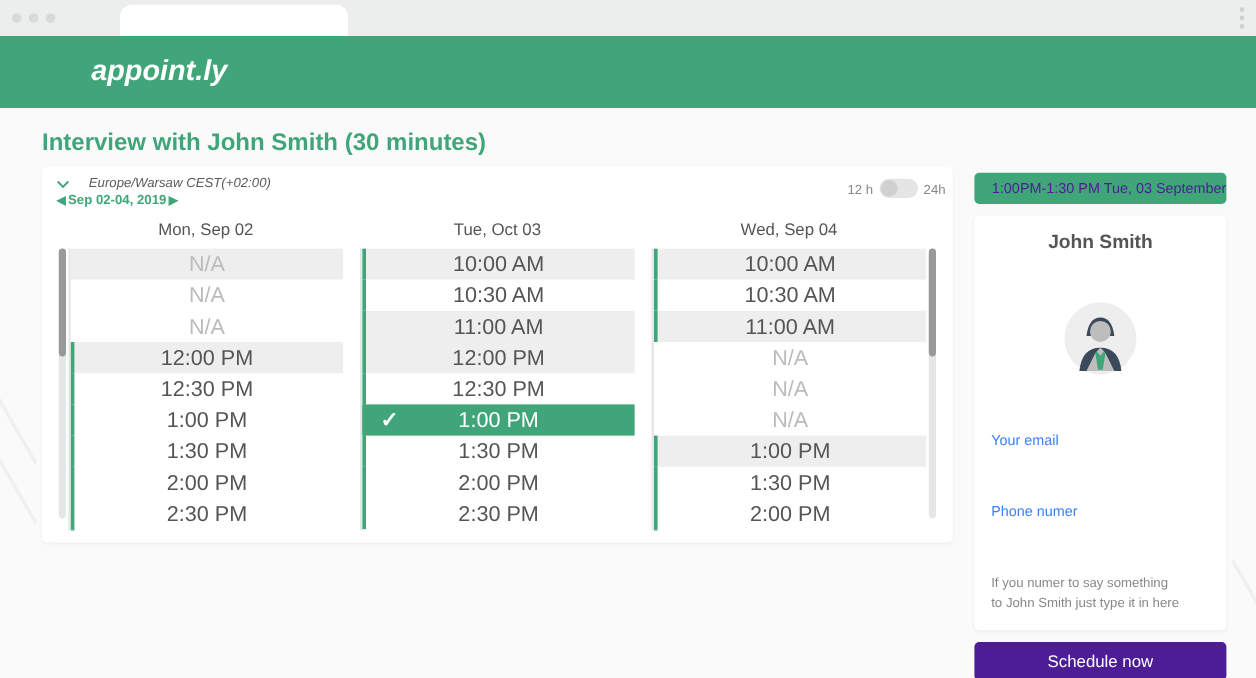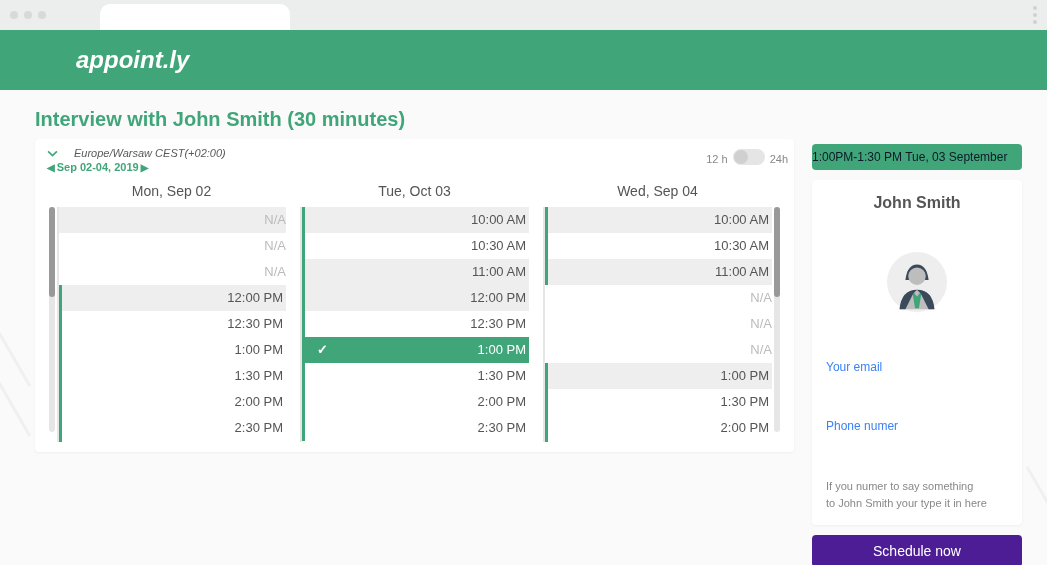--- a/index.html
+++ b/index.html
@@ -35,30 +35,30 @@
     .switch { width:32px; height:16px; background:#e5e5e5; border-radius:8px; position:relative; }
     .switch .knob { width:14px; height:14px; background:#d0d0d0; border-radius:50%; position:absolute; top:1px; left:1px; }
 
     .grid-wrap { display:flex; height:100%; overflow:hidden; padding:0 12px 10px 12px; }
     .scrollbar { width:6px; background:#e6e6e6; border-radius:3px; margin:30px 2px 10px 2px; position:relative; }
     .scrollbar .thumb { position:absolute; top:0; left:0; right:0; height:40%; background:#999; border-radius:3px; }
     .days { flex:1; display:flex; gap:14px; }
     .day-col { flex:1; display:flex; flex-direction:column; }
     .day-head { text-align:center; font-size:14px; font-weight:normal; color:#555; padding:6px 0 8px 0; }
     .slots { flex:1; overflow:hidden; border-left:2px solid #e6e6e6; }
-    .slot { height:26px; line-height:26px; text-align:right; font-size:13px; color:#555; }
+    .slot { height:26px; line-height:26px; text-align:center; font-size:18px; color:#555; }
     .slot.shade { background:#eeeeee; }
     .slot.avail { border-left:5px solid #40a67a; margin-left:-2px; padding-right:3px; }
     .slot.na { color:#bbb; }
     .slot.selected { background:#40a67a; color:#fff; position:relative; margin-left:-2px; border-left:5px solid #40a67a; padding-right:3px; }
     .slot.selected .check { position:absolute; left:12px; top:0; font-weight:bold; }
 
     
     .side-col { width:210px; display:flex; flex-direction:column; gap:10px; padding-top:36px; }
-    .pill { background:#40a67a; color:#0f172a; border-radius:4px; text-align:left; font-size:12px; padding:6px 0; }
+    .pill { background:#40a67a; color:#4c1d95; border-radius:4px; text-align:right; font-size:12px; padding:6px 0; }
     .side-card { background:#fff; border-radius:4px; box-shadow:0 1px 3px rgba(0,0,0,0.05); flex:1; padding:14px 14px; display:flex; flex-direction:column;gap:31px; }
     .host-name { text-align:center; font-size:16px; font-weight:bold; color:#555; margin-bottom:8px; }
     .avatar-wrap { display:flex; justify-content:center; margin-bottom:16px; }
     .avatar-wrap svg { width:62px; height:62px; }
     .placeholder { color:#3b82f6; font-size:12px; margin-bottom:14px; }
     .note-text { color:#888; font-size:11px; margin-top:auto; line-height:1.5; }
     .schedule-btn { background:#4c1d95; color:#fff; border-radius:4px; text-align:center; font-size:14px; padding:8px 0; cursor:pointer; }
   </style>
 </head>
 <body>
@@ -177,18 +177,18 @@
           <path d="M14 60 q2 -20 18 -20 q16 0 18 20 z" fill="#bdbdbd"></path>
           <path d="M27 41 l5 6 l5 -6 l-3 18 h-4 z" fill="#40a67a"></path>
           <path d="M14 60 q2 -20 18 -20 l-4 4 l-8 16 z" fill="#3a4a5a"></path>
           <path d="M50 60 q-2 -20 -18 -20 l4 4 l8 16 z" fill="#3a4a5a"></path>
         </svg>
       </div>
       <div class="placeholder">Your email</div>
       <div class="placeholder">Phone numer</div>
       <div class="note-text">
         <span>If you numer to say something</span><br>
-        <span>to John Smith your type it in here</span>
+        <span>to John Smith just type it in here</span>
       </div>
     </div>
     <div class="schedule-btn">Schedule now</div>
   </div>
 </div>
 
 </body></html>

